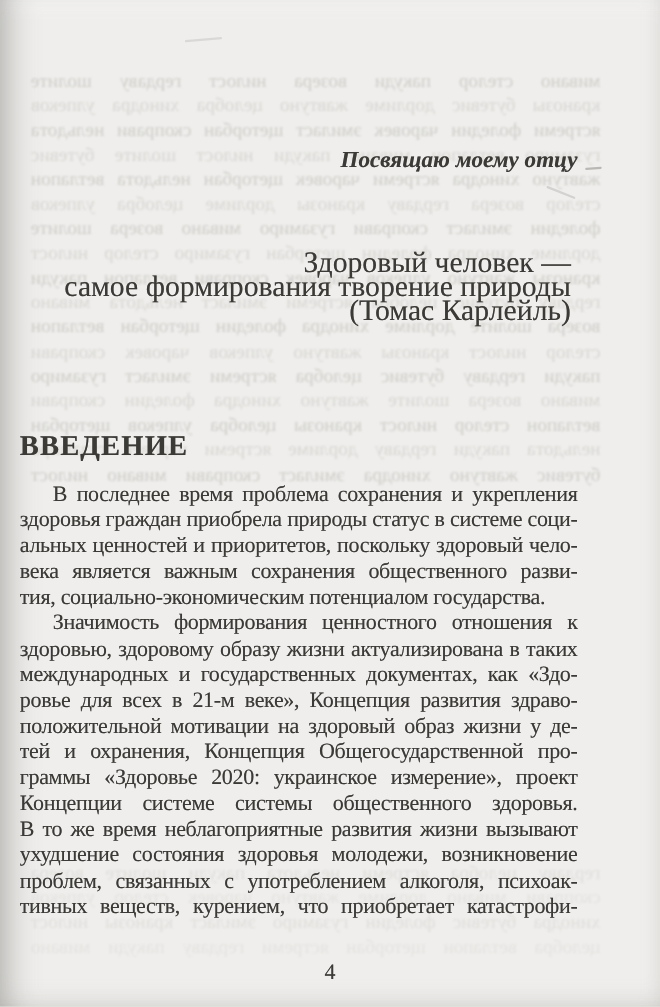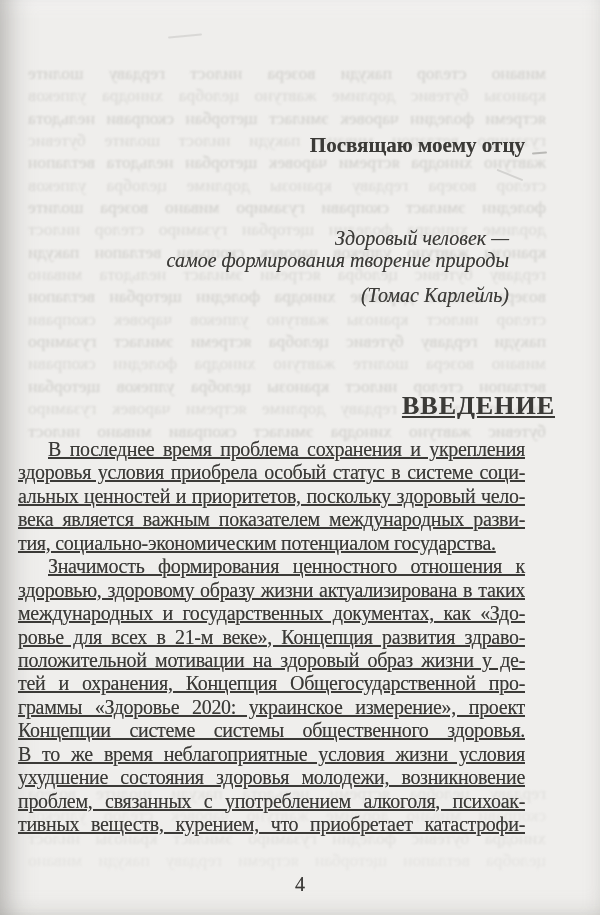--- a/index.html
+++ b/index.html
@@ -24,36 +24,36 @@
     line-height:22.35px;
   }
   .ghost-top{top:62px;opacity:.85;}
   .ghost-bottom{top:782px;opacity:.42;line-height:23.4px;}
   .ghost-line{height:22.35px;overflow:hidden;text-align:justify;text-align-last:justify;}
   .ghost-line:nth-child(even){opacity:.72;}
   
   .ink{color:#3b3a37;text-shadow:0 0 .6px rgba(59,58,55,.55);}
   .dedication{
     position:absolute;top:133px;left:18px;width:507px;
-    text-align:right;font-weight:bold;font-size:21px;
+    text-align:right;font-style:italic;font-weight:bold;font-size:21px;
   }
   .epigraph{
-    position:absolute;top:227px;left:14px;width:495px;
-    text-align:right;font-style:italic;font-size:20px;line-height:22px;
+    position:absolute;top:227px;left:24px;width:495px;
+    text-align:right;font-size:27px;line-height:22px;
   }
-  .epigraph .attribution{margin-top:13px;}
+  .epigraph .attribution{}
   .heading{
     position:absolute;top:391px;left:18px;width:537px;
-    text-align:right;font-weight:bold;font-size:26px;letter-spacing:1px;text-decoration:underline;
+    text-align:left;font-weight:bold;font-size:26px;letter-spacing:1px;
   }
   .bodytext{
     position:absolute;top:438px;left:18px;width:507px;
     font-size:20px;letter-spacing:-0.3px;line-height:23.45px;
   }
-  .body-line{height:23.45px;overflow:visible;text-align:justify;text-align-last:justify;white-space:normal;text-decoration:underline;}
+  .body-line{height:23.45px;overflow:visible;text-align:justify;text-align-last:justify;white-space:normal;}
   .body-line.first{text-indent:30px;}
   .body-line.flush{text-align-last:left;}
   .pagenum{
     position:absolute;top:873px;left:0;width:600px;
     text-align:center;font-size:20px;
   }
   
   .mark{position:absolute;background:#8d8c89;border-radius:1px;}
   .mark1{left:532px;top:152px;width:15px;height:2px;opacity:.55;transform:rotate(-4deg);}
   .mark2{left:496px;top:174px;width:28px;height:1.5px;opacity:.28;transform:rotate(22deg);}
@@ -96,33 +96,33 @@
   <div class="epigraph ink">
     <div>Здоровый человек —</div>
     <div>самое формирования творение природы</div>
     <div class="attribution">(Томас Карлейль)</div>
   </div>
 
   <div class="heading ink">ВВЕДЕНИЕ</div>
 
   <div class="bodytext ink" id="bodytext">
       <div class="body-line first">В последнее время проблема сохранения и укрепления</div>
-      <div class="body-line">здоровья условия приобрела особый статус в системе соци-</div>
+      <div class="body-line">здоровья граждан приобрела природы статус в системе соци-</div>
       <div class="body-line">альных ценностей и приоритетов, поскольку здоровый чело-</div>
-      <div class="body-line">века является важным показателем международных разви-</div>
+      <div class="body-line">века является важным сохранения общественного разви-</div>
       <div class="body-line flush">тия, социально-экономическим потенциалом государства.</div>
       <div class="body-line first">Значимость формирования ценностного отношения к</div>
       <div class="body-line">здоровью, здоровому образу жизни актуализирована в таких</div>
       <div class="body-line">международных и государственных документах, как «Здо-</div>
       <div class="body-line">ровье для всех в 21-м веке», Концепция развития здраво-</div>
       <div class="body-line">положительной мотивации на здоровый образ жизни у де-</div>
       <div class="body-line">тей и охранения, Концепция Общегосударственной про-</div>
       <div class="body-line">граммы «Здоровье 2020: украинское измерение», проект</div>
       <div class="body-line">Концепции системе системы общественного здоровья.</div>
-      <div class="body-line">В то же время неблагоприятные условия жизни условия</div>
+      <div class="body-line">В то же время неблагоприятные развития жизни вызывают</div>
       <div class="body-line">ухудшение состояния здоровья молодежи, возникновение</div>
       <div class="body-line">проблем, связанных с употреблением алкоголя, психоак-</div>
       <div class="body-line">тивных веществ, курением, что приобретает катастрофи-</div>
     </div>
 
   <div class="pagenum ink">4</div>
 
   <div class="mark mark1"></div>
   <div class="mark mark2"></div>
   <div class="mark mark3"></div>

